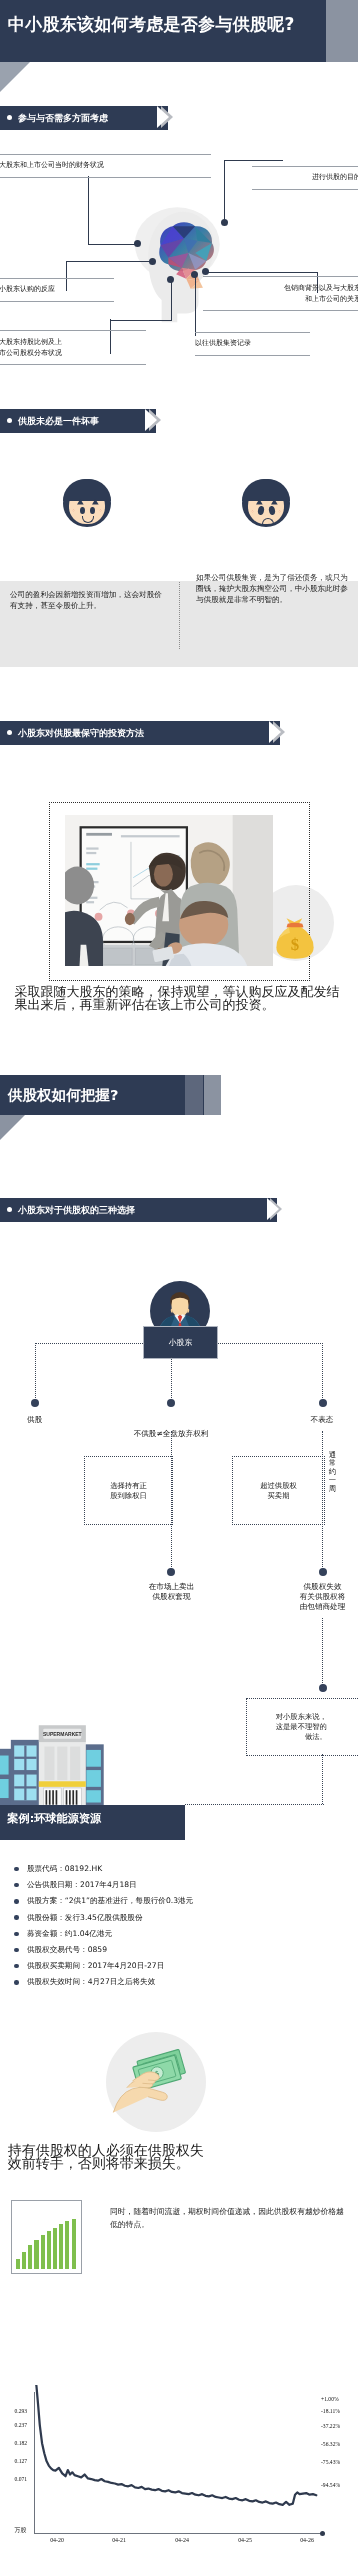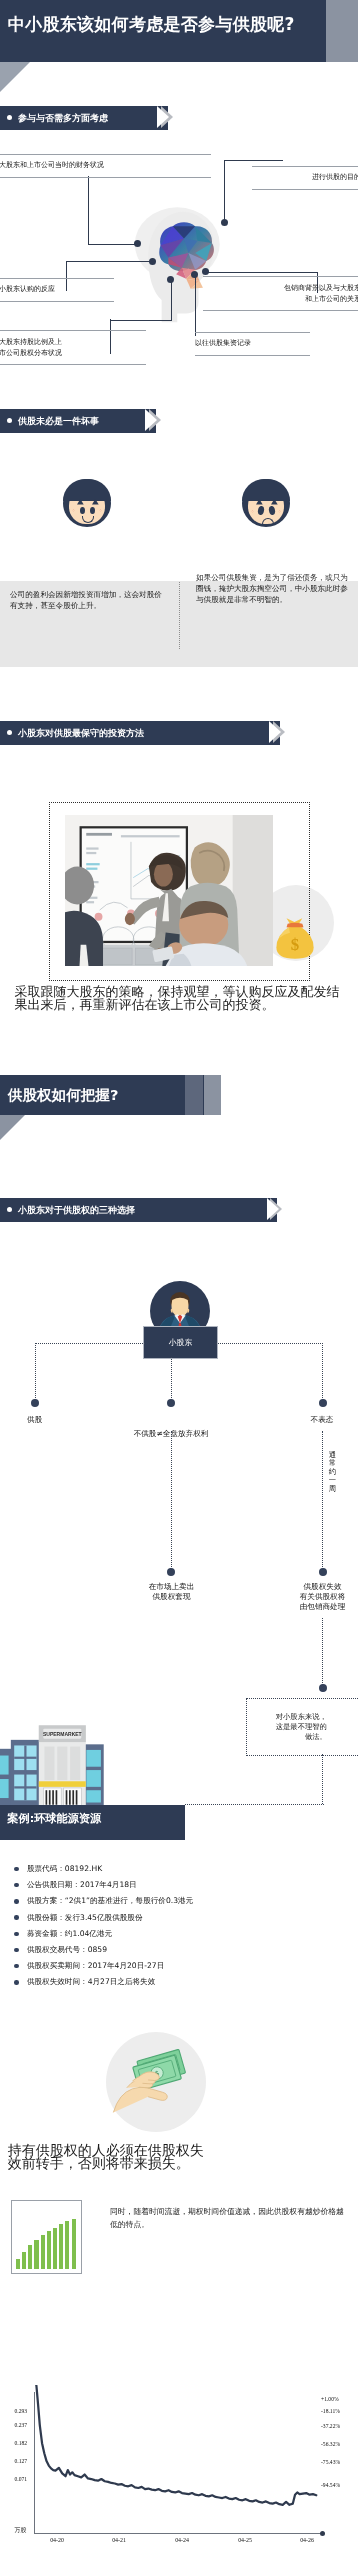--- a/index.html
+++ b/index.html
@@ -378,21 +378,33 @@
   <div class="tdot" style="left:167px;top:1399px;"></div>
   <div class="tdot" style="left:319px;top:1399px;"></div>
 
   <div class="tlbl" style="left:6.7px;top:1415px;width:56px;">供股</div>
   <div class="tlbl" style="left:104px;top:1415px;width:134px;margin-top:14px;">不供股≠全盘放弃权利</div>
   <div class="tlbl" style="left:294px;top:1415px;width:56px;">不表态</div>
 
   <div class="tdots-v" style="left:171px;top:1431px;height:140px;"></div>
   <div class="tdots-v" style="left:322px;top:1431px;height:140px;"></div>
 
-
+  <div class="tbox" style="left:84px;top:1456px;width:87px;height:67px;">
+    <div>
+      <span>选择持有正</span><br>
+      <span>股到除权日</span>
+    </div>
+  </div>
+
+  <div class="tbox" style="left:232px;top:1456px;width:91px;height:67px;">
+    <div>
+      <span>超过供股权</span><br>
+      <span>买卖期</span>
+    </div>
+  </div>
 
   <div class="vlabel" style="left:328px;top:1451px;">
     <span>通常约一周</span>
   </div>
 
   <div class="tdot" style="left:167px;top:1568px;"></div>
   <div class="tdot" style="left:319px;top:1568px;"></div>
 
   <div class="tlbl" style="left:121px;top:1582px;width:101px;">
     <span>在市场上卖出</span><br>

